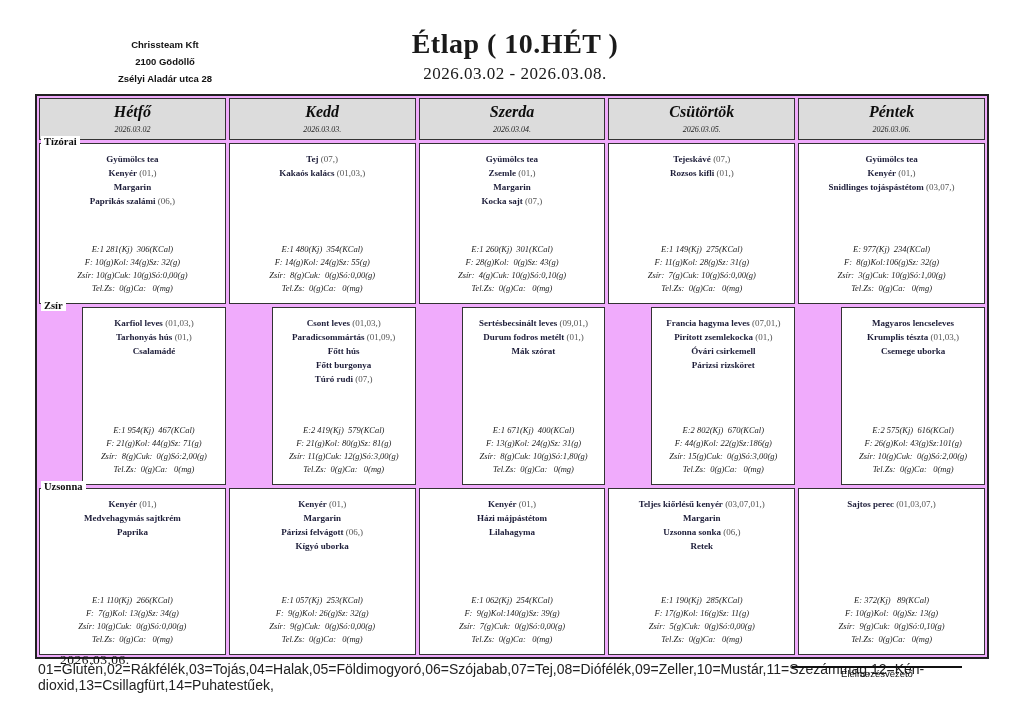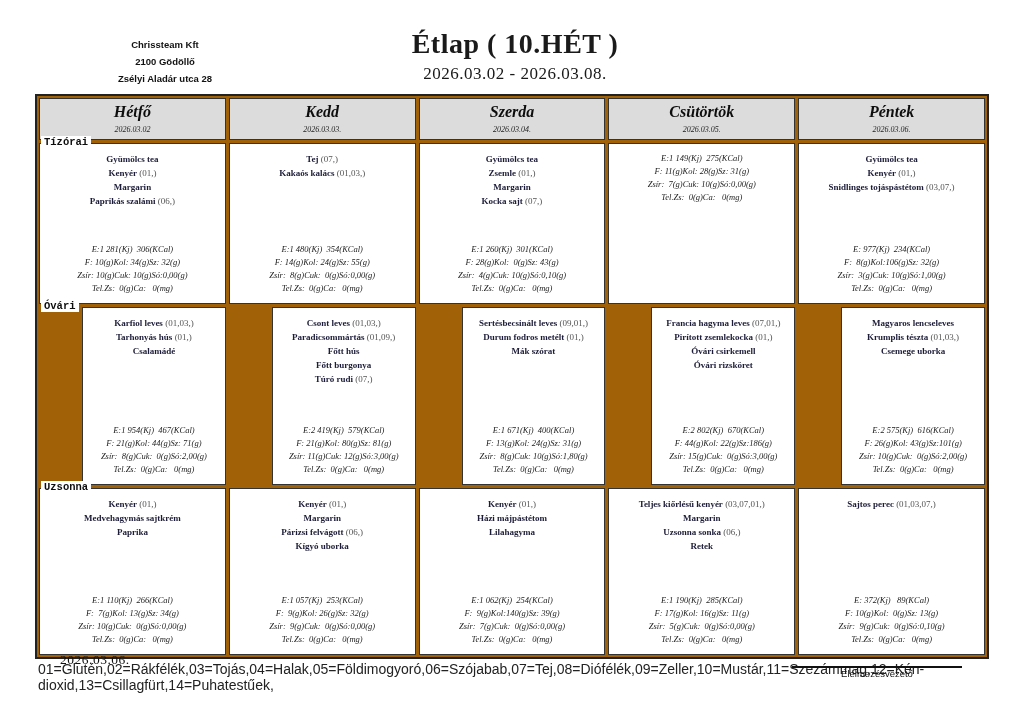--- a/index.html
+++ b/index.html
@@ -10,30 +10,30 @@
   
   .company { position:absolute; left:85px; top:36px; width:160px; text-align:center;
              font-family:"Liberation Sans", sans-serif; font-weight:bold; font-size:9.5px;
              line-height:17px; color:#111; }
   .title-block { position:absolute; left:330px; top:28px; width:370px; text-align:center; }
   .title { font-size:28px; font-weight:bold; letter-spacing:0.5px; }
   .date-range { font-size:17px; margin-top:4px; letter-spacing:0.5px; }
 
   
   .menu-table { position:absolute; left:35px; top:94px; width:954px;
-                border:2px solid #222; background:#a16207; padding:2px; }
+                border:2px solid #222; background:#f0abfc; padding:2px; }
   .grid-row { display:grid; grid-template-columns:repeat(5,1fr); column-gap:3px; }
   .day-head { background:#dcdcdc; border:1px solid #333; text-align:center;
               height:42px; padding-top:4px; }
   .day-name { font-size:16px; font-weight:bold; font-style:italic; color:#0d0d0d; }
   .day-date { font-size:8px; font-style:italic; margin-top:4px; color:#222; }
 
   .meal-section { position:relative; margin-top:3px; }
   .meal-label { position:absolute; top:-7px; left:2px; z-index:2; background:#ffffff;
-                font-size:10.5px; font-weight:bold; padding:0 3px; color:#0d0d0d;font-family:Liberation Mono, monospace; }
+                font-size:10.5px; font-weight:bold; padding:0 3px; color:#0d0d0d; }
   .cell { border:1px solid #333; background:#fff; display:flex; flex-direction:column;
           justify-content:space-between; padding:8px 2px 8px 2px; text-align:center; }
   .meal-0 .cell { height:161px; }
   .meal-1 .cell { height:178px;margin-left:43px; }
   .meal-2 .cell { height:167px; }
   .item { font-size:9px; line-height:14px; }
   .item b { color:#1c1c38; }
   .item .code { font-weight:normal; color:#555; }
   .nutri { font-size:8.5px; line-height:13px; color:#222;font-style:italic; }
   .nutri div { white-space:pre; }
@@ -125,20 +125,24 @@
               <div class="item"><b>Kocka sajt</b><span class="code"> (07,)</span></div>
             </div>
             <div class="nutri">
               <div>E:1 260(Kj)  301(KCal)</div>
               <div>F: 28(g)Kol:  0(g)Sz: 43(g)</div>
               <div>Zsír:  4(g)Cuk: 10(g)Só:0,10(g)</div>
               <div>Tel.Zs:  0(g)Ca:   0(mg)</div>
             </div>
           </div>
           <div class="cell">
+            <div class="items">
+              <div class="item"><b>Tejeskávé</b><span class="code"> (07,)</span></div>
+              <div class="item"><b>Rozsos kifli</b><span class="code"> (01,)</span></div>
+            </div>
             <div class="nutri">
               <div>E:1 149(Kj)  275(KCal)</div>
               <div>F: 11(g)Kol: 28(g)Sz: 31(g)</div>
               <div>Zsír:  7(g)Cuk: 10(g)Só:0,00(g)</div>
               <div>Tel.Zs:  0(g)Ca:   0(mg)</div>
             </div>
           </div>
           <div class="cell">
             <div class="items">
               <div class="item"><b>Gyümölcs tea</b></div>
@@ -148,21 +152,21 @@
             <div class="nutri">
               <div>E: 977(Kj)  234(KCal)</div>
               <div>F:  8(g)Kol:106(g)Sz: 32(g)</div>
               <div>Zsír:  3(g)Cuk: 10(g)Só:1,00(g)</div>
               <div>Tel.Zs:  0(g)Ca:   0(mg)</div>
             </div>
           </div>
         </div>
       </div>
       <div class="meal-section meal-1">
-        <div class="meal-label">Óvári</div>
+        <div class="meal-label">Zsír</div>
         <div class="grid-row">
           <div class="cell">
             <div class="items">
               <div class="item"><b>Karfiol leves</b><span class="code"> (01,03,)</span></div>
               <div class="item"><b>Tarhonyás hús</b><span class="code"> (01,)</span></div>
               <div class="item"><b>Csalamádé</b></div>
             </div>
             <div class="nutri">
               <div>E:1 954(Kj)  467(KCal)</div>
               <div>F: 21(g)Kol: 44(g)Sz: 71(g)</div>
@@ -196,21 +200,21 @@
               <div>F: 13(g)Kol: 24(g)Sz: 31(g)</div>
               <div>Zsír:  8(g)Cuk: 10(g)Só:1,80(g)</div>
               <div>Tel.Zs:  0(g)Ca:   0(mg)</div>
             </div>
           </div>
           <div class="cell">
             <div class="items">
               <div class="item"><b>Francia hagyma leves</b><span class="code"> (07,01,)</span></div>
               <div class="item"><b>Pirított zsemlekocka</b><span class="code"> (01,)</span></div>
               <div class="item"><b>Óvári csirkemell</b></div>
-              <div class="item"><b>Óvári rizsköret</b></div>
+              <div class="item"><b>Párizsi rizsköret</b></div>
             </div>
             <div class="nutri">
               <div>E:2 802(Kj)  670(KCal)</div>
               <div>F: 44(g)Kol: 22(g)Sz:186(g)</div>
               <div>Zsír: 15(g)Cuk:  0(g)Só:3,00(g)</div>
               <div>Tel.Zs:  0(g)Ca:   0(mg)</div>
             </div>
           </div>
           <div class="cell">
             <div class="items">

